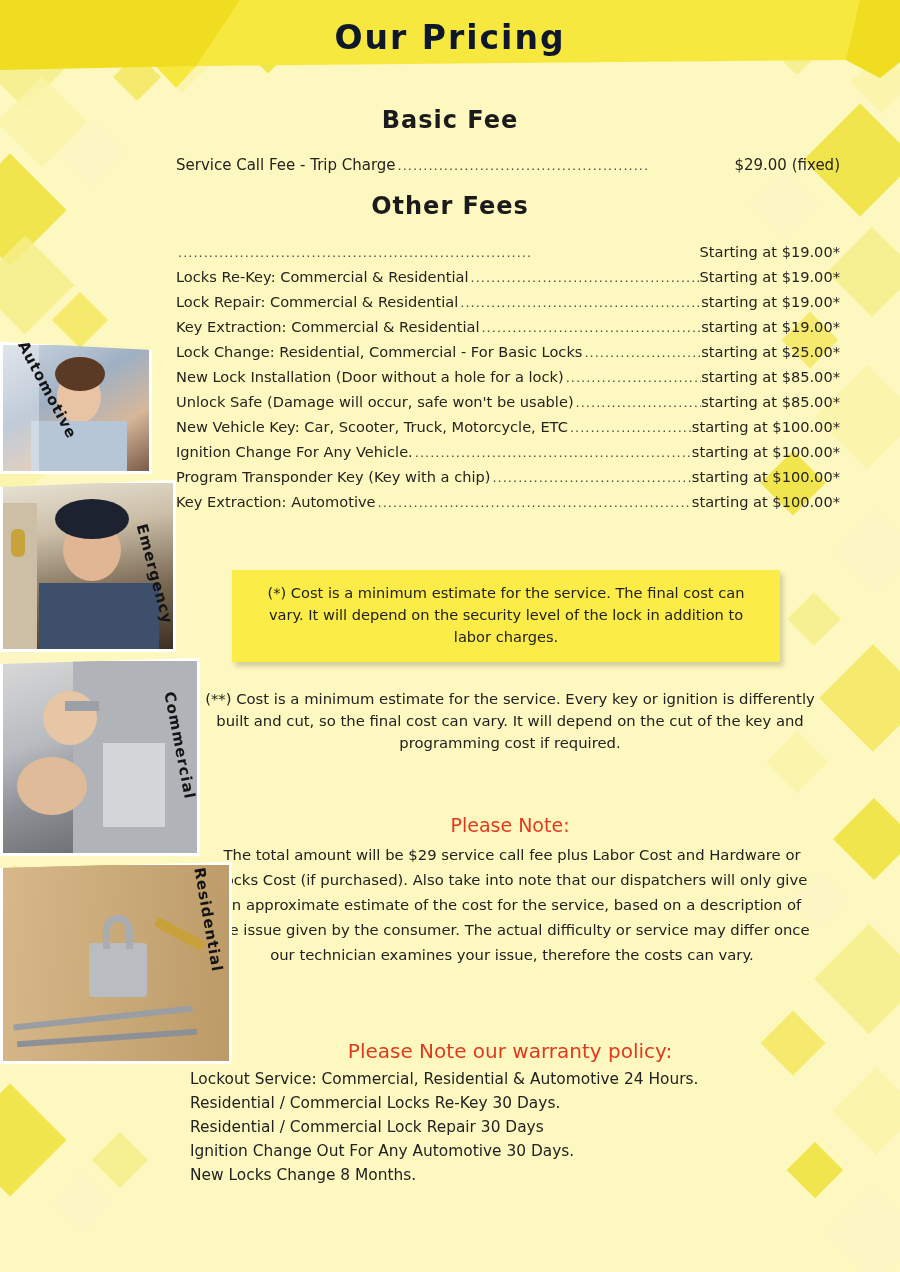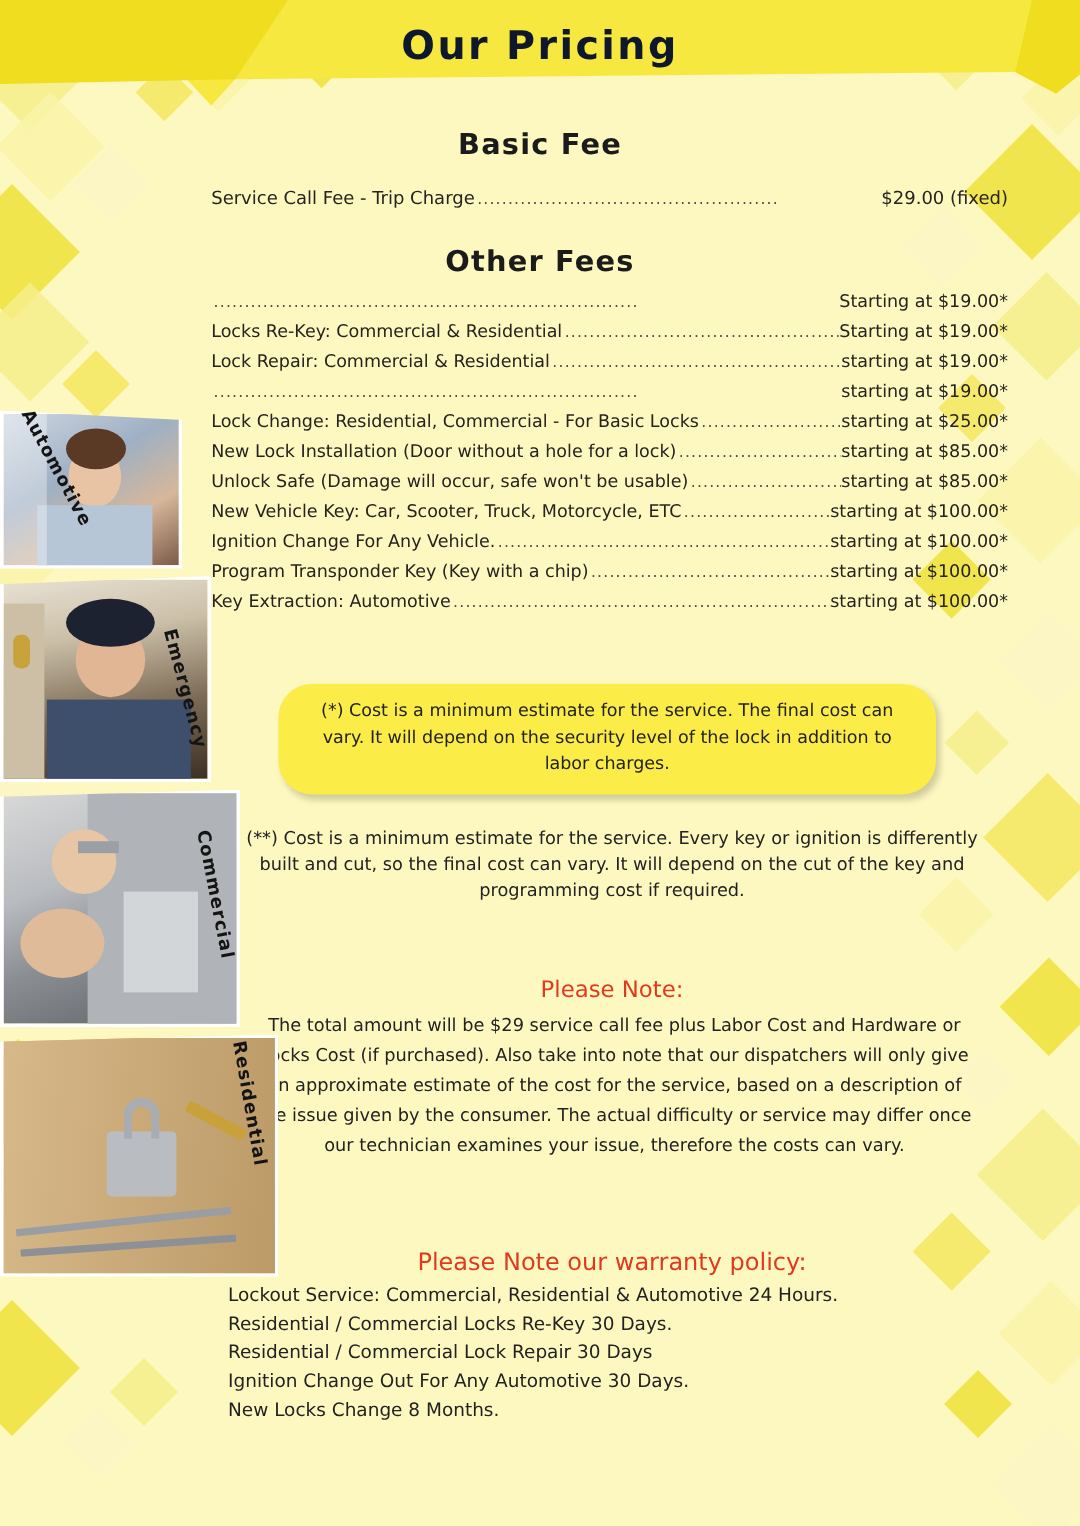--- a/index.html
+++ b/index.html
@@ -59,21 +59,21 @@
   .section-heading {
     position: absolute;
     width: 900px;
     text-align: center;
     font-weight: bold;
     font-size: 24px;
     color: #1b1b1b;
     letter-spacing: 1px;
   }
   #basic-fee-heading { top: 106px; }
-  #other-fees-heading { top: 204px; }
+  #other-fees-heading { top: 192px; }
 
   
   .fee-list {
     position: absolute;
     left: 176px;
     width: 664px;
   }
   #basic-fee-list { top: 156px; }
   #other-fees-list { top: 243px; }
 
@@ -109,21 +109,20 @@
     top: 570px;
     width: 548px;
     background: #fbec48;
     padding: 12px 16px 14px 16px;
     box-sizing: border-box;
     text-align: center;
     font-size: 14.6px;
     line-height: 22px;
     color: #222;
     box-shadow: 3px 4px 5px rgba(0,0,0,0.18);
-    border-radius: 28px;
   }
 
   
   #note-dstar {
     position: absolute;
     left: 200px;
     top: 688px;
     width: 620px;
     text-align: center;
     font-size: 14.8px;
@@ -325,20 +324,21 @@
       <span class="fee-label">Locks Re-Key: Commercial &amp; Residential</span>
       <span class="fee-dots">.....................................................................</span>
       <span class="fee-price">Starting at $19.00*</span>
     </div>
     <div class="fee-row">
       <span class="fee-label">Lock Repair: Commercial &amp; Residential</span>
       <span class="fee-dots">.....................................................................</span>
       <span class="fee-price">starting at $19.00*</span>
     </div>
     <div class="fee-row">
+      <span class="fee-label">Key Extraction: Commercial &amp; Residential</span>
       <span class="fee-dots">.....................................................................</span>
       <span class="fee-price">starting at $19.00*</span>
     </div>
     <div class="fee-row">
       <span class="fee-label">Lock Change: Residential, Commercial - For Basic Locks</span>
       <span class="fee-dots">.....................................................................</span>
       <span class="fee-price">starting at $25.00*</span>
     </div>
     <div class="fee-row">
       <span class="fee-label">New Lock Installation (Door without a hole for a lock)</span>

